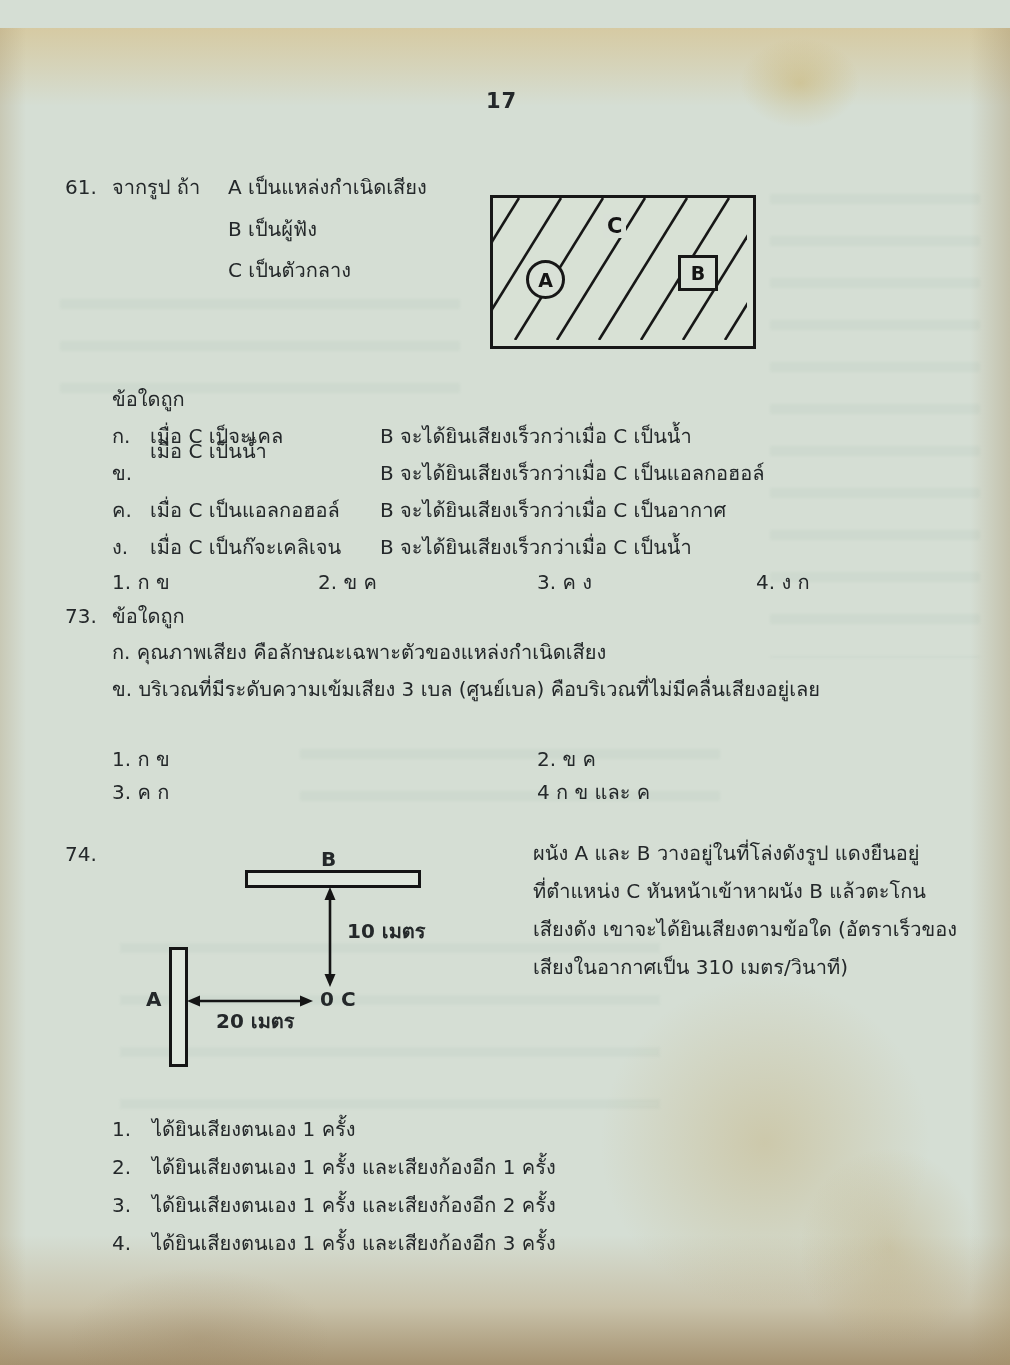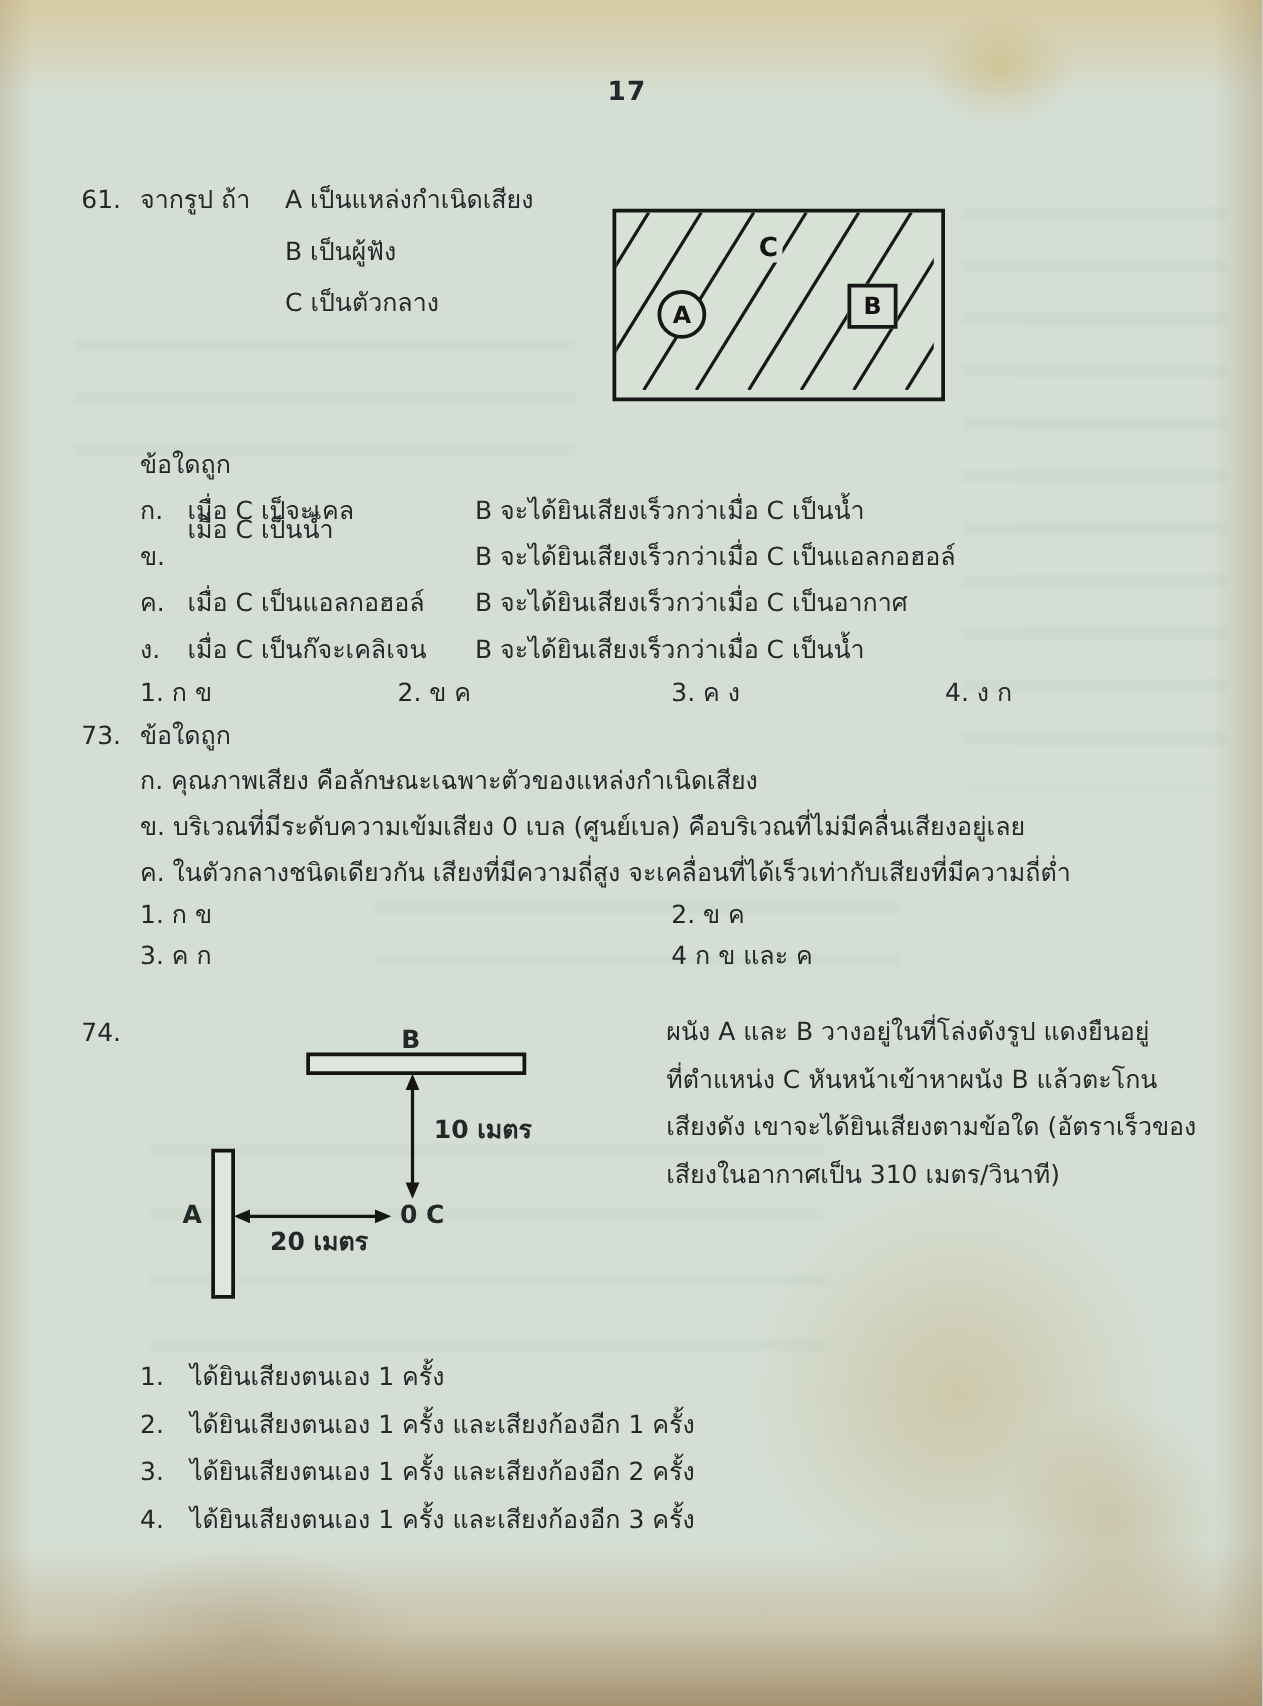--- a/index.html
+++ b/index.html
@@ -1,21 +1,21 @@
 <!DOCTYPE html>
 <html><head>
 <meta charset="utf-8">
 <style>
   html,body{margin:0;padding:0;}
   body{
     width:1010px;height:1365px;position:relative;overflow:hidden;
     background:#d5ded4;
     font-family:"DejaVu Sans","Liberation Sans",sans-serif;
   }
-  .page{position:absolute;inset:0;}
+  .page{position:absolute;inset:0;margin-top:28px;}
   
   .band-top{position:absolute;left:0;top:0;width:1010px;height:78px;
     background:linear-gradient(to bottom,rgba(214,201,160,.95),rgba(214,201,160,.45) 55%,rgba(214,201,160,0));}
   .band-bottom{position:absolute;left:0;bottom:0;width:1010px;height:130px;
     background:linear-gradient(to top,rgba(160,138,102,.9),rgba(190,171,135,.55) 45%,rgba(190,171,135,0));}
   .edge-left{position:absolute;left:0;top:0;width:26px;height:1365px;
     background:linear-gradient(to right,rgba(170,150,110,.30),rgba(170,150,110,0));}
   .edge-right{position:absolute;right:0;top:0;width:40px;height:1365px;
     background:linear-gradient(to left,rgba(165,145,105,.38),rgba(165,145,105,0));}
   .stain{position:absolute;pointer-events:none;}
@@ -124,22 +124,21 @@
 
   <div class="t" style="left:112px;top:541px;">1.  ก ข</div>
   <div class="t" style="left:318px;top:541px;">2.  ข ค</div>
   <div class="t" style="left:537px;top:541px;">3.  ค ง</div>
   <div class="t" style="left:756px;top:541px;">4.  ง ก</div>
 
   <div class="t" style="left:65px;top:575px;">73.</div>
   <div class="t" style="left:112px;top:575px;">ข้อใดถูก</div>
 
   <div class="t" style="left:112px;top:611px;">ก.  คุณภาพเสียง  คือลักษณะเฉพาะตัวของแหล่งกำเนิดเสียง</div>
-  <div class="t" style="left:112px;top:648px;">ข.  บริเวณที่มีระดับความเข้มเสียง  0  เบล  (ศูนย์เบล)  คือบริเวณที่ไม่มีคลื่นเสียงอยู่เลย</div>
-  <div class="t" style="left:112px;top:685px;">ค.  ในตัวกลางชนิดเดียวกัน  เสียงที่มีความถี่สูง  จะเคลื่อนที่ได้เร็วเท่ากับเสียงที่มีความถี่ต่ำ</div>
+  <div class="t" style="left:112px;top:648px;">ข.  บริเวณที่มีระดับความเข้มเสียง  3  เบล  (ศูนย์เบล)  คือบริเวณที่ไม่มีคลื่นเสียงอยู่เลย</div>
 
   <div class="t" style="left:112px;top:718px;">1.  ก ข</div>
   <div class="t" style="left:537px;top:718px;">2.  ข ค</div>
   <div class="t" style="left:112px;top:751px;">3.  ค ก</div>
   <div class="t" style="left:537px;top:751px;">4   ก ข และ ค</div>
 
   <div class="t" style="left:65px;top:813px;">74.</div>
 
   <div class="t b" style="left:321px;top:818px;">B</div>
   <div class="wallB"></div>

